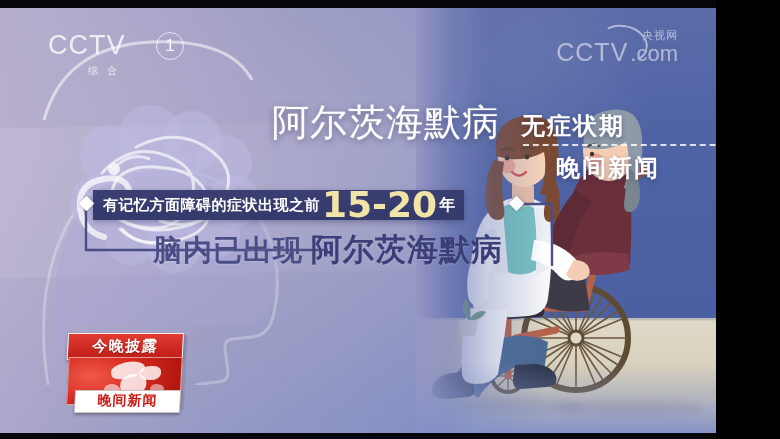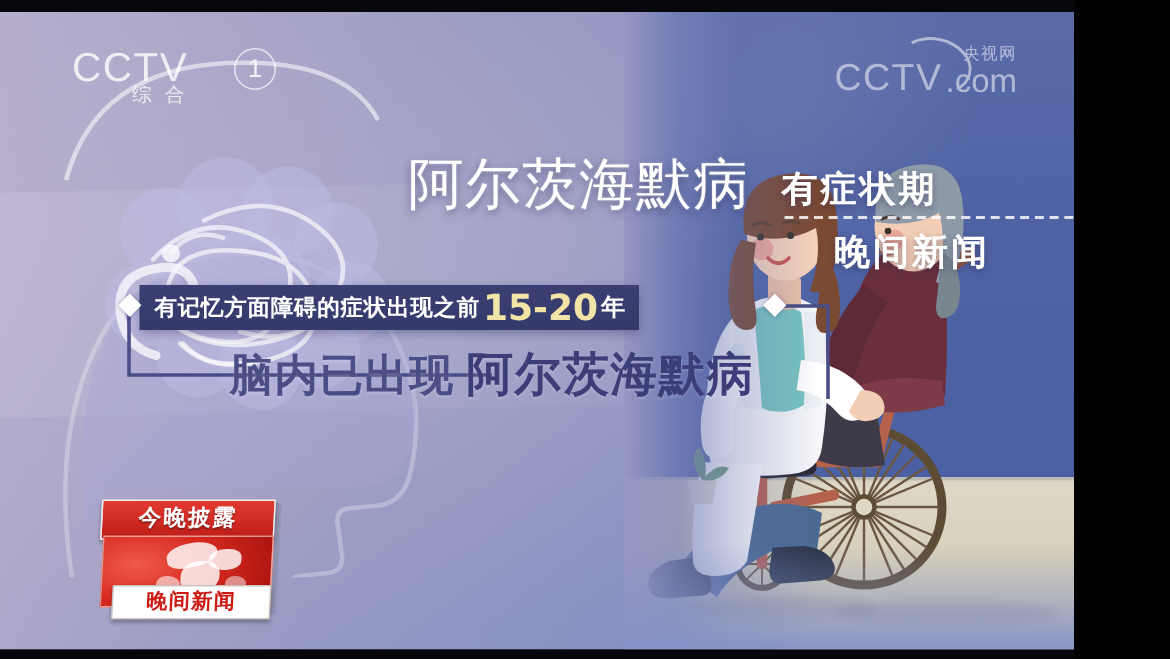--- a/index.html
+++ b/index.html
@@ -55,21 +55,21 @@
   
   #head{position:absolute;left:18px;top:55px;width:270px;height:330px;opacity:.92;}
 
   
   #cctv1{position:absolute;left:48px;top:30px;width:170px;height:56px;z-index:40;}
   #cctv1 .ct{position:absolute;left:0;top:0;font-size:27px;letter-spacing:1px;color:rgba(255,255,255,.80);
      font-weight:400;font-family:"Liberation Sans",sans-serif;}
   #cctv1 .one{position:absolute;left:108px;top:2px;width:26px;height:26px;border-radius:50%;
      border:1.6px solid rgba(255,255,255,.72);color:rgba(255,255,255,.85);font-size:17px;
      text-align:center;line-height:26px;}
-  #cctv1 .zh{position:absolute;left:40px;top:24px;font-size:13px;letter-spacing:9px;color:rgba(255,255,255,.78);}
+  #cctv1 .zh{position:absolute;left:40px;top:34px;font-size:10px;letter-spacing:9px;color:rgba(255,255,255,.78);}
   #cctv1 .swoosh{position:absolute;left:-8px;top:-2px;width:215px;height:95px;}
 
   
   #wm{position:absolute;right:38px;top:38px;z-index:40;opacity:.62;}
   #wm .line{display:flex;align-items:flex-end;}
   #wm .c{font-size:25px;letter-spacing:1px;color:#e8e9f4;font-weight:400;}
   #wm .dotcom{font-size:22px;color:#e8e9f4;margin-left:2px;}
   #wm .zh{position:absolute;right:0px;top:-10px;font-size:11px;color:#eef0f8;letter-spacing:1px;font-family:Liberation Mono, monospace;}
   #wm .arc{position:absolute;right:30px;top:-13px;width:46px;height:34px;
      border:2px solid #e8e9f4;border-radius:50%;border-bottom-color:transparent;border-left-color:transparent;
@@ -93,21 +93,21 @@
      transform:rotate(45deg);box-shadow:0 0 3px rgba(40,40,90,.4);}
   #diaL{left:81px;top:198px;}
   #diaR{left:511px;top:198px;}
 
   
   #banner{position:absolute;left:93px;top:190px;z-index:42;height:30px;
      background:linear-gradient(180deg,#3b3e72 0%,#343a6b 100%);
      padding:0 9px 0 10px;display:flex;align-items:center;
      box-shadow:0 2px 6px rgba(30,30,70,.35);}
   #banner .t1{font-size:15px;font-weight:700;color:#ffffff;letter-spacing:.5px;}
-  #banner .num{font-size:24px;font-weight:700;color:#f2e4a6;letter-spacing:0px;line-height:1;margin:0 1px 0 2px;
+  #banner .num{font-size:36px;font-weight:700;color:#f2e4a6;letter-spacing:0px;line-height:1;margin:0 1px 0 2px;
      font-family:"DejaVu Sans",sans-serif;}
   #banner .t2{font-size:16px;font-weight:700;color:#ffffff;margin-left:1px;}
 
   
   #line2{position:absolute;left:153px;top:229px;z-index:42;display:flex;align-items:baseline;}
   #line2 .a{font-size:29px;font-weight:700;color:#4a4d86;letter-spacing:1px;
      text-shadow:0 1px 2px rgba(255,255,255,.18);}
   #line2 .b{font-size:31px;font-weight:700;color:#3b3e78;letter-spacing:1px;margin-left:8px;
      text-shadow:0 1px 2px rgba(255,255,255,.18);}
 
@@ -322,21 +322,21 @@
     <div class="arc"></div>
     <div class="zh">央视网</div>
     <div class="line">
       <span class="c">CCTV</span>
       <span class="dotcom">.com</span>
     </div>
   </div>
 
   <div id="title">阿尔茨海默病</div>
 
-  <div id="phase1" class="phase">有症状期</div>
+  <div id="phase1" class="phase">无症状期</div>
   <div id="phdash"></div>
   <div id="phase2" class="phase">晚间新闻</div>
 
   <svg class="bracket" style="left:78px;top:200px;width:260px;height:62px;" viewBox="0 0 260 62">
     <path d="M8 4 L8 50 L250 50" fill="none" stroke="#4a4d86" stroke-width="2.4"></path>
   </svg>
   <svg class="bracket" style="left:430px;top:200px;width:130px;height:72px;" viewBox="0 0 130 72">
     <path d="M86 4 L122 4 L122 66" fill="none" stroke="#4a4d86" stroke-width="2.4"></path>
   </svg>
   <div class="dia" id="diaL"></div>

